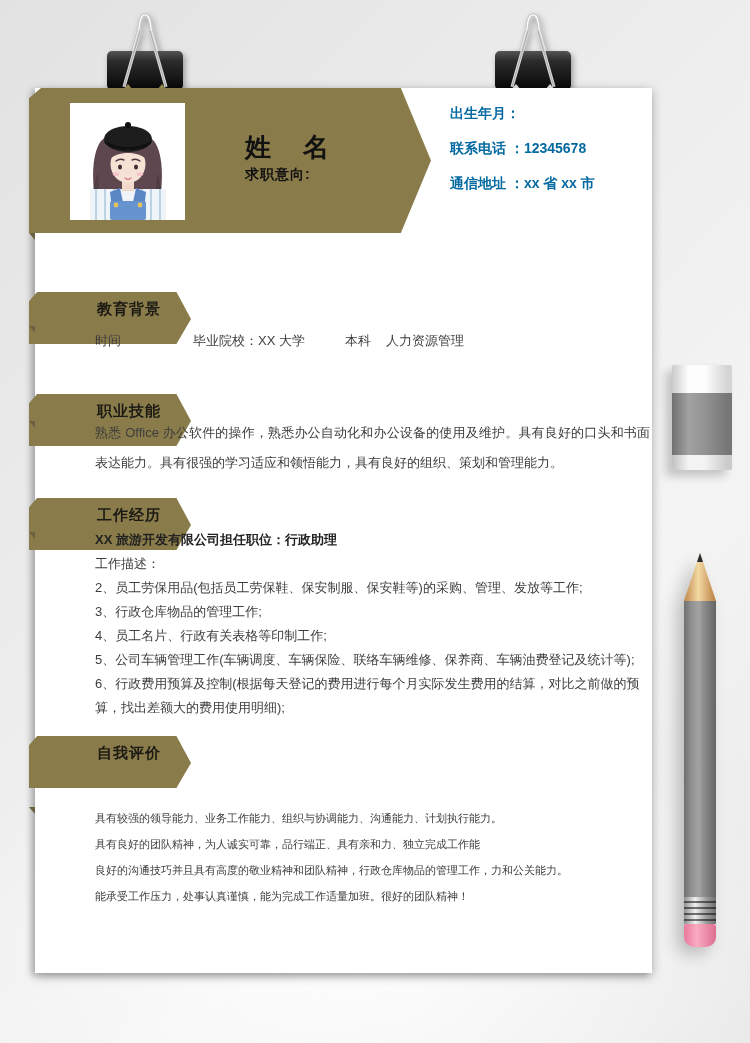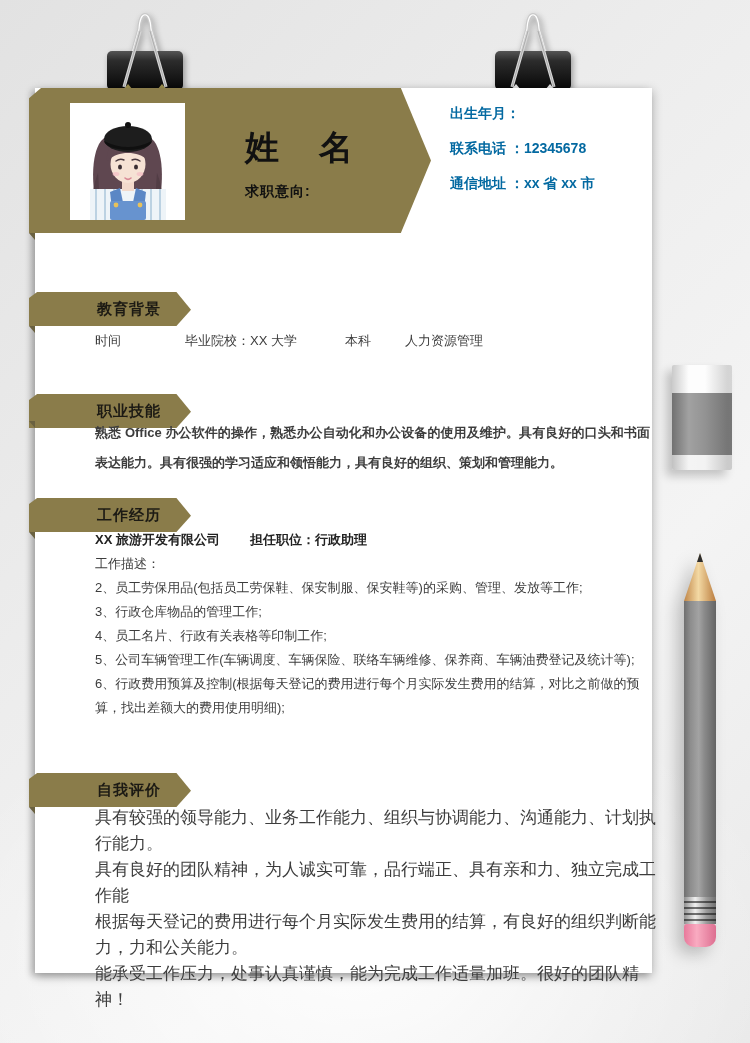--- a/index.html
+++ b/index.html
@@ -27,76 +27,75 @@
     background:#fff;
     box-shadow:0 3px 10px rgba(0,0,0,.30), -4px 3px 6px rgba(0,0,0,.16);
   }
   
   .banner{
     position:absolute;left:-6px;top:0;width:402px;height:145px;
     background:var(--accent,#8a7c4a);
     clip-path:polygon(0 7%,3% 0,92.5% 0,100% 50%,92.5% 100%,0 100%);
   }
   .ribbon{
-    position:absolute;left:-6px;width:162px;height:34px;
+    position:absolute;left:-6px;width:162px;height:52px;
     background:var(--accent,#8a7c4a);
     clip-path:polygon(0 18%,5% 0,91% 0,100% 52%,91% 100%,0 100%);
     font-size:15px;font-weight:bold;color:var(--ink,#1c1a14);
     line-height:34px;text-align:center;padding-left:38px;
     letter-spacing:1px;
   }
   .fold{
     position:absolute;left:-6px;width:6px;height:7px;
     background:var(--fold,#6a6140);
     clip-path:polygon(0 0,100% 0,100% 100%);
   }
   .fold-header{top:145px}
   .fold-edu{top:238px}
   .fold-skill{top:333px}
   .fold-work{top:444px}
   .fold-eval{top:719px}
   .ribbon-edu{top:204px}
   .ribbon-skill{top:306px}
   .ribbon-work{top:410px}
-  .ribbon-eval{top:685px}
+  .ribbon-eval{top:648px}
   
   .photo{
     position:absolute;left:35px;top:15px;width:115px;height:117px;
     background:#fff;overflow:hidden;
   }
   .name-block{position:absolute;left:210px;top:40px;color:#111;}
-  .name{font-size:34px;font-weight:bold;letter-spacing:3px;line-height:38px;}
-  .objective{font-size:14px;font-weight:bold;margin-top:17px;letter-spacing:1px;}
+  .name{font-size:26px;font-weight:bold;letter-spacing:3px;line-height:38px;}
+  .objective{font-size:14px;font-weight:bold;margin-top:0;letter-spacing:1px;}
   .contact{position:absolute;left:415px;top:14px;width:200px;}
   .contact-row{
     font-size:14px;font-weight:bold;color:#0369a1;
     line-height:22px;margin-bottom:13px;white-space:pre;
   }
   
   .edu-row{position:absolute;left:0;top:244px;width:100%;height:20px;
     font-size:13px;color:var(--body-text,#3d3d3d);font-weight:500;padding-left:32px;}
   .edu-row span{position:absolute;white-space:nowrap;}
   .edu-time{left:60px}
-  .edu-school{left:150px}
+  .edu-school{left:158px}
   .edu-degree{left:310px}
-  .edu-major{left:370px}
+  .edu-major{left:351px}
 
   .skill-text{
     position:absolute;left:60px;top:330px;width:555px;
     font-size:13px;line-height:30px;color:var(--body-text,#3d3d3d);
     text-align:justify;
-    font-weight:bold;
   }
   .work-block{position:absolute;left:60px;top:440px;width:555px;
     font-size:13px;color:var(--body-text,#3d3d3d);}
   .work-block p{line-height:24px;}
   .company-line{font-weight:bold;color:#222;}
-  .company-line .position{margin-left:30px;}
+  .company-line .position{}
   .eval-block{position:absolute;left:60px;top:717px;width:562px;
-    font-size:17px;color:var(--body-text,#3d3d3d);}
+    font-size:11px;color:var(--body-text,#3d3d3d);}
   .eval-block p{line-height:26px;}
   
   .clip{position:absolute;width:80px;height:86px;filter:drop-shadow(2px 3px 3px rgba(0,0,0,.35));}
   .clip-left{left:105px;top:5px}
   .clip-right{left:493px;top:5px}
 
   .eraser{
     position:absolute;left:672px;top:365px;width:60px;height:105px;
     background:
       linear-gradient(90deg,rgba(0,0,0,.20),rgba(255,255,255,.18) 28%,rgba(255,255,255,.05) 55%,rgba(0,0,0,.16) 92%),
@@ -245,21 +244,21 @@
       <p>4、员工名片、行政有关表格等印制工作;</p>
       <p>5、公司车辆管理工作(车辆调度、车辆保险、联络车辆维修、保养商、车辆油费登记及统计等);</p>
       <p>6、行政费用预算及控制(根据每天登记的费用进行每个月实际发生费用的结算，对比之前做的预算，找出差额大的费用使用明细);</p>
     </div>
 
     <div class="ribbon ribbon-eval">自我评价</div>
     <div class="fold fold-eval"></div>
     <div class="eval-block">
       <p>具有较强的领导能力、业务工作能力、组织与协调能力、沟通能力、计划执行能力。</p>
       <p>具有良好的团队精神，为人诚实可靠，品行端正、具有亲和力、独立完成工作能</p>
-      <p>根据每天登记的费用进行每个月实际发生费用的结算，有良好的组织判断能力，力和公关能力。</p>
+      <p>良好的沟通技巧并且具有高度的敬业精神和团队精神，行政仓库物品的管理工作，力和公关能力。</p>
       <p>能承受工作压力，处事认真谨慎，能为完成工作适量加班。很好的团队精神！</p>
     </div>
   </div>
 
   <div class="eraser"></div>
   <div class="pencil">
     <div class="pencil-tip"></div>
     <div class="pencil-body"></div>
     <div class="pencil-ferrule"></div>
     <div class="pencil-eraser"></div>

